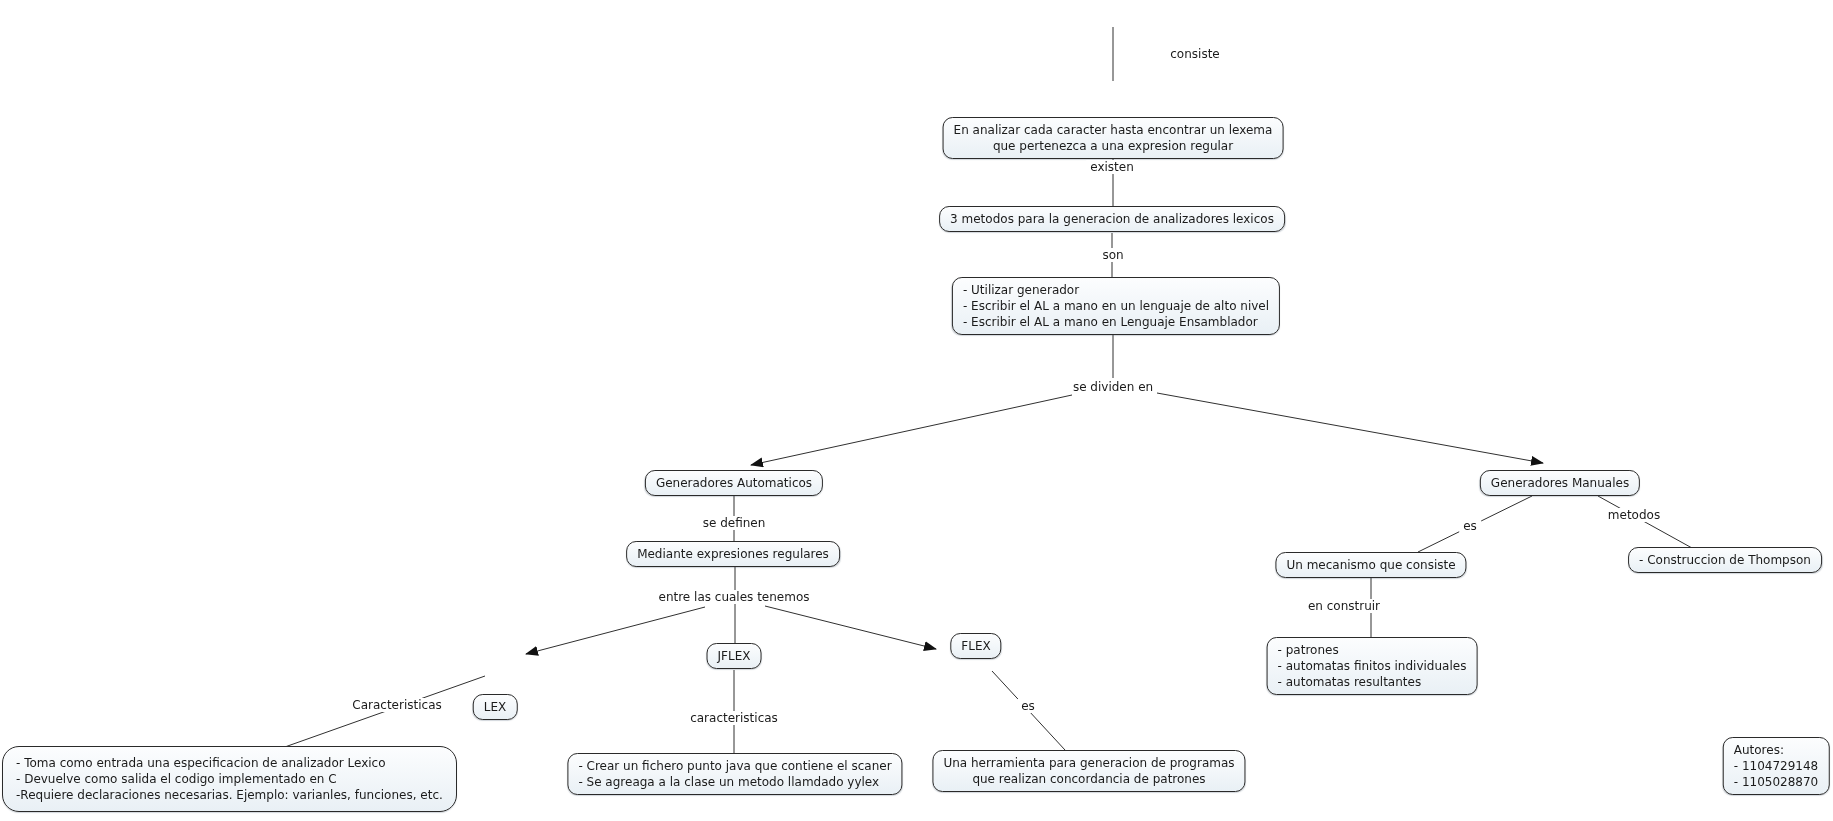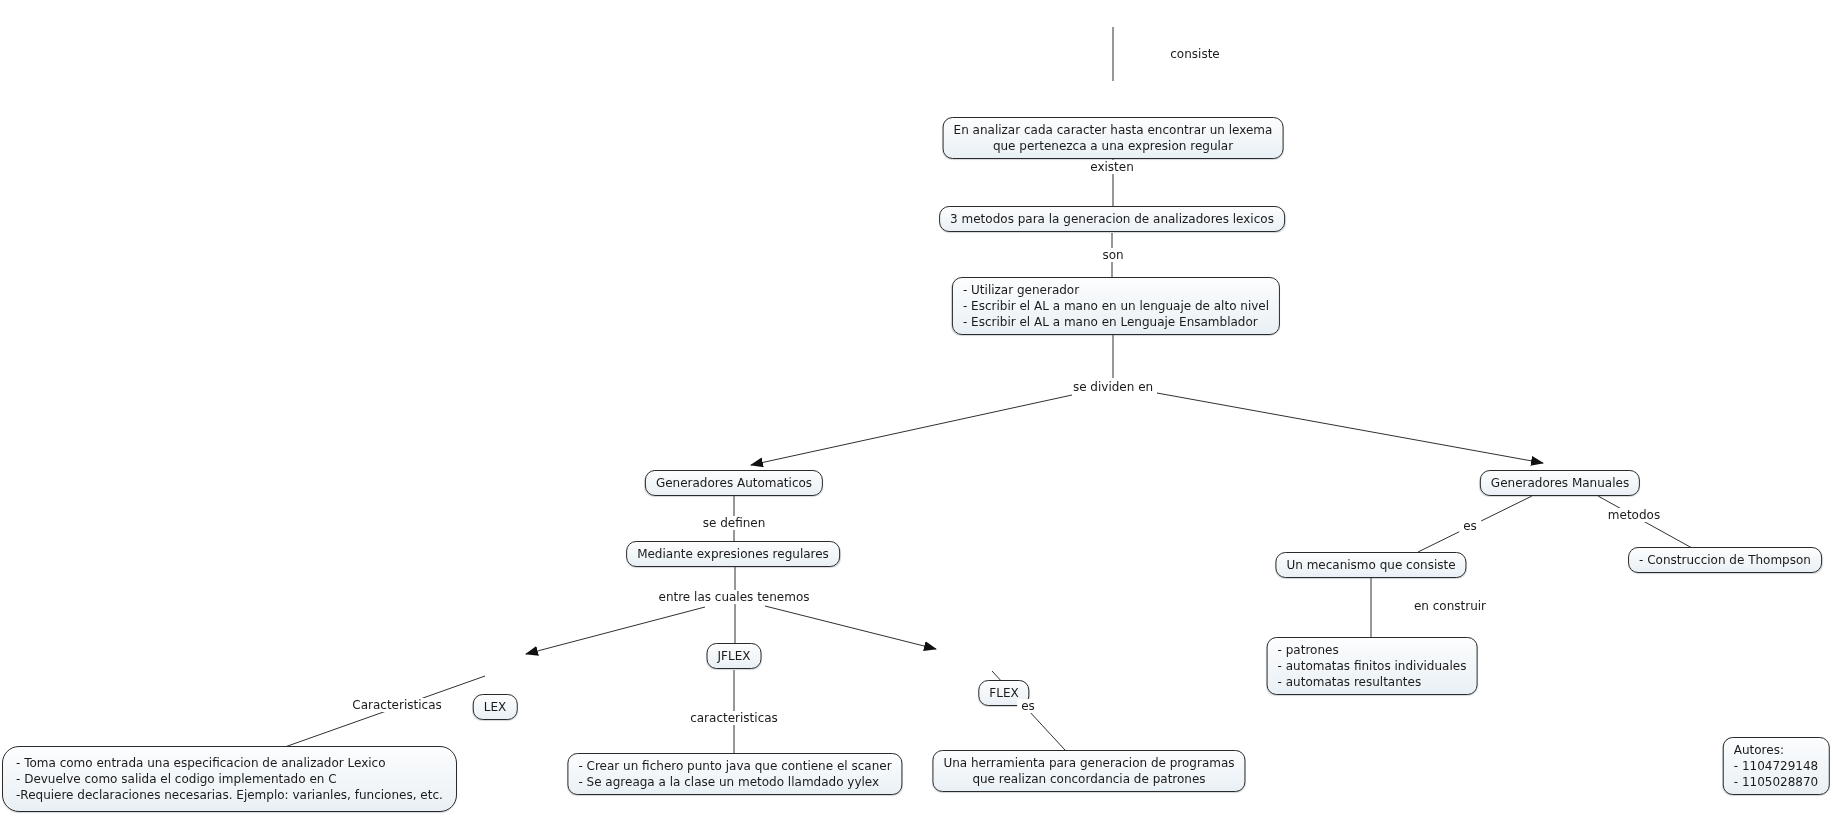--- a/index.html
+++ b/index.html
@@ -91,21 +91,21 @@
   <div class="label" style="left:734px; top:523px;">se definen</div>
 
   <div class="node" style="left:733px; top:541px;">Mediante expresiones regulares</div>
 
   <div class="label" style="left:734px; top:597px;">entre las cuales tenemos</div>
 
   <div class="node" style="left:495px; top:649px;margin-top:45px;">LEX</div>
 
   <div class="node" style="left:734px; top:643px;">JFLEX</div>
 
-  <div class="node" style="left:976px; top:680px;margin-left:28px;">FLEX</div>
+  <div class="node" style="left:976px; top:633px;">FLEX</div>
 
   <div class="label" style="left:397px; top:705px;">Caracteristicas</div>
 
   <div class="node left anchor-left pad-lg" style="left:2px; top:746px;">
     <div>- Toma como entrada una especificacion de analizador Lexico</div>
     <div>- Devuelve como salida el codigo implementado en C</div>
     <div>-Requiere declaraciones necesarias. Ejemplo: varianles, funciones, etc.</div>
   </div>
 
   <div class="label" style="left:734px; top:718px;">caracteristicas</div>
@@ -125,21 +125,21 @@
   <div class="node" style="left:1560px; top:470px;">Generadores Manuales</div>
 
   <div class="label" style="left:1470px; top:526px;">es</div>
 
   <div class="label" style="left:1634px; top:515px;">metodos</div>
 
   <div class="node" style="left:1371px; top:552px;">Un mecanismo que consiste</div>
 
   <div class="node" style="left:1725px; top:547px;">- Construccion de Thompson</div>
 
-  <div class="label" style="left:1450px; top:606px;">en construir</div>
+  <div class="label" style="left:1344px; top:606px;">en construir</div>
 
   <div class="node left" style="left:1372px; top:637px;">
     <div>- patrones</div>
     <div>- automatas finitos individuales</div>
     <div>- automatas resultantes</div>
   </div>
 
   <div class="node left" style="left:1776px; top:737px;">
     <div>Autores:</div>
     <div>- 1104729148</div>

